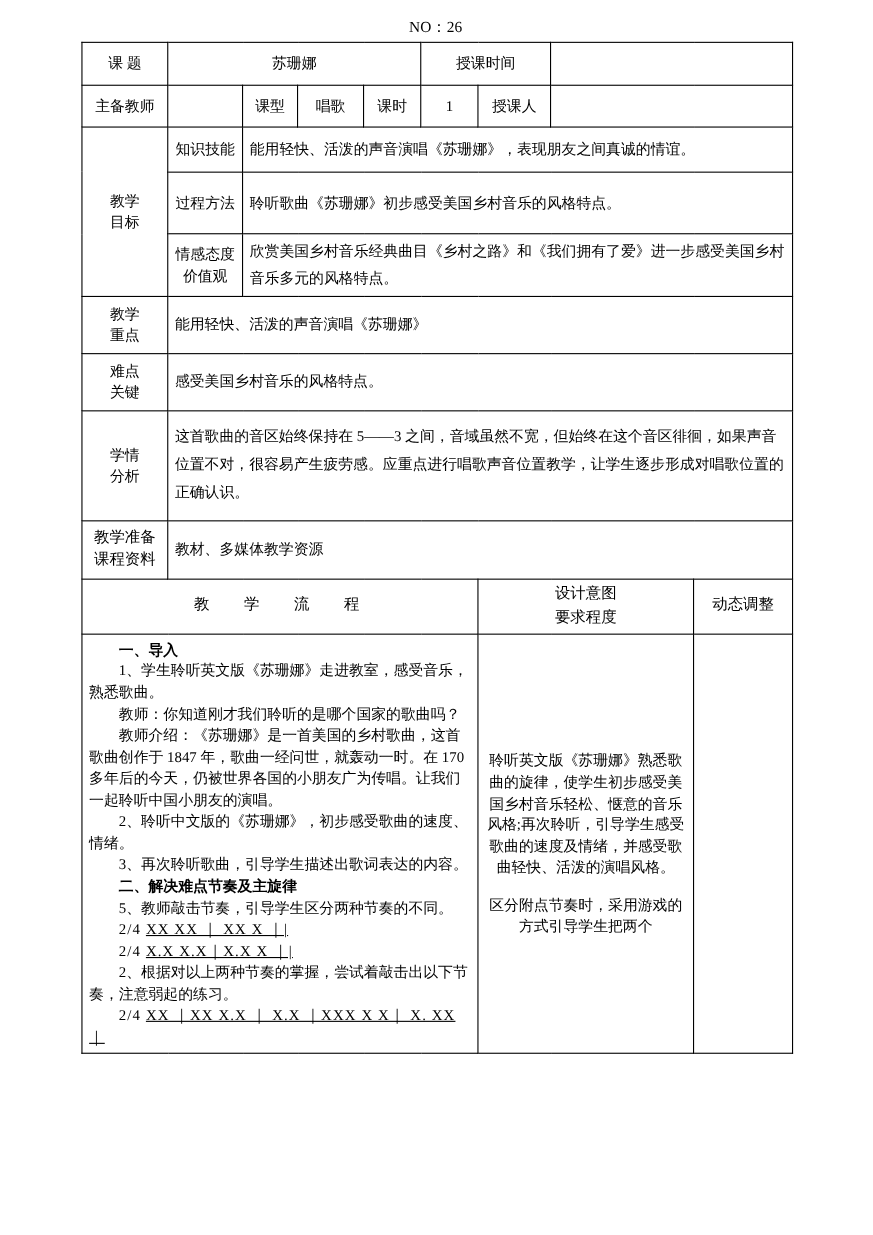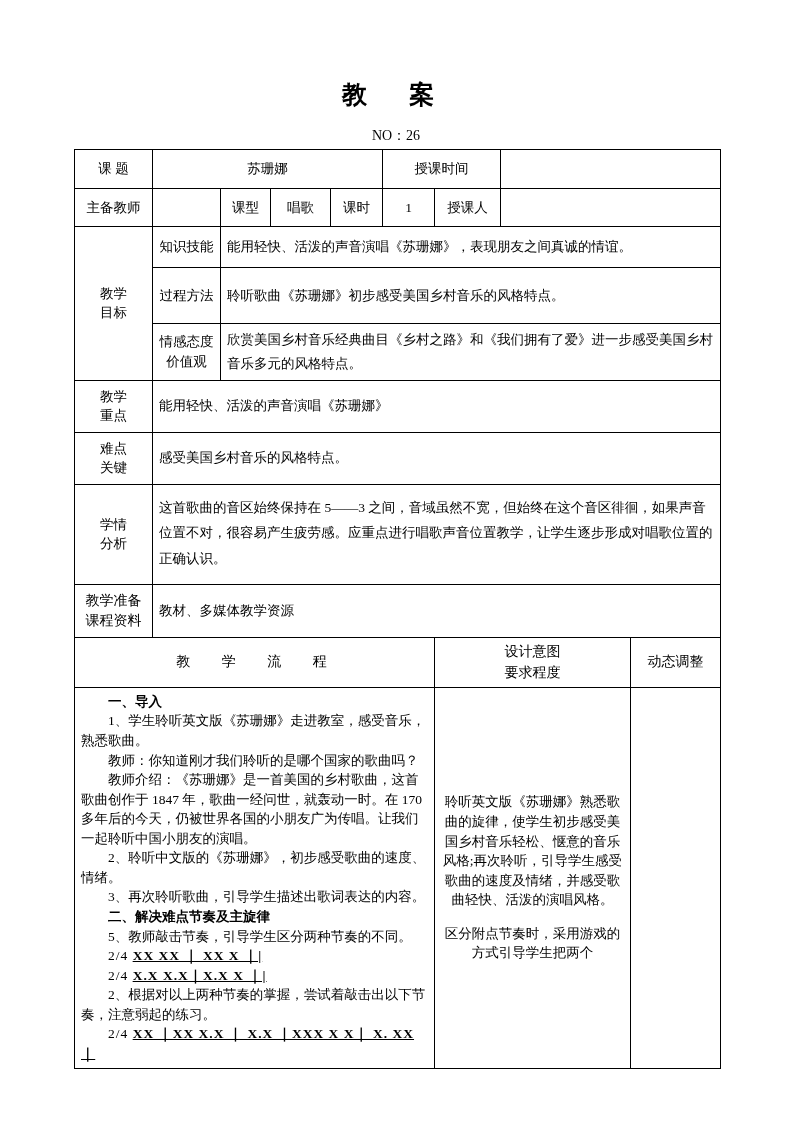--- a/index.html
+++ b/index.html
@@ -77,37 +77,36 @@
   }
   .indent1 { text-indent: 2em; }
   .indent-head {
     text-indent: 2em;
     font-weight: bold;
   }
   .rhythm {
     text-indent: 2em;
     letter-spacing: 1px;
   }
-  .rhythm .u { text-decoration: underline; font-weight: bold; }
+  .rhythm .u { text-decoration: underline; }
   .side-cell {
     vertical-align: top;
     text-align: center;
     line-height: 1.72;
     font-size: 13.5px;
     padding: 6px 6px 8px 6px;
   }
   .side-cell p { margin: 0; }
   .gap { height: 14px; }
 </style>
 </head>
 <body>
 
 <div class="page">
 
-  <div class="doc-title">教          案</div>
 
   <div class="no-line">NO：26</div>
 
   <table class="main">
     <colgroup>
       <col style="width:78px">
       <col style="width:68px">
       <col style="width:50px">
       <col style="width:60px">
       <col style="width:52px">

